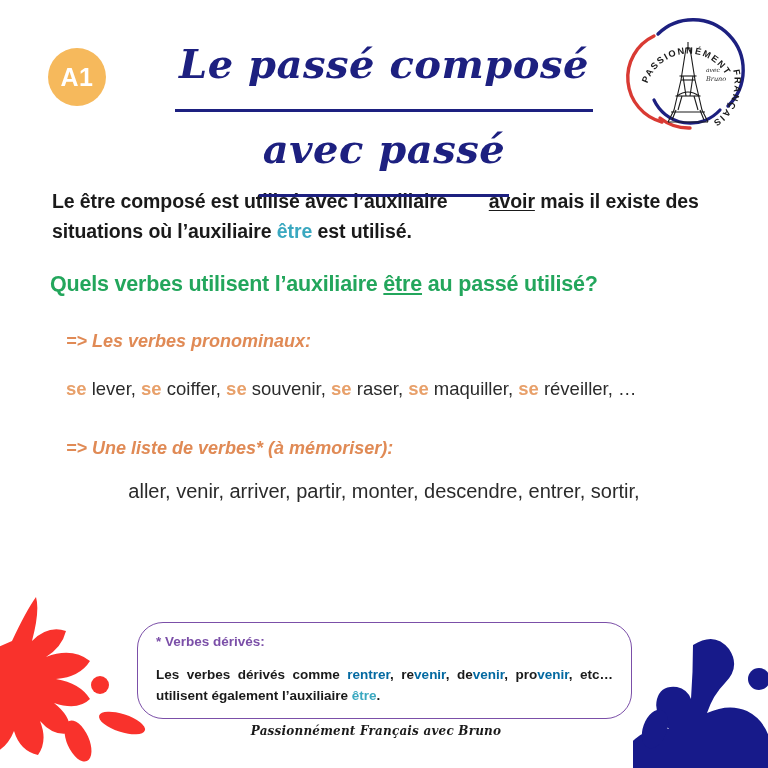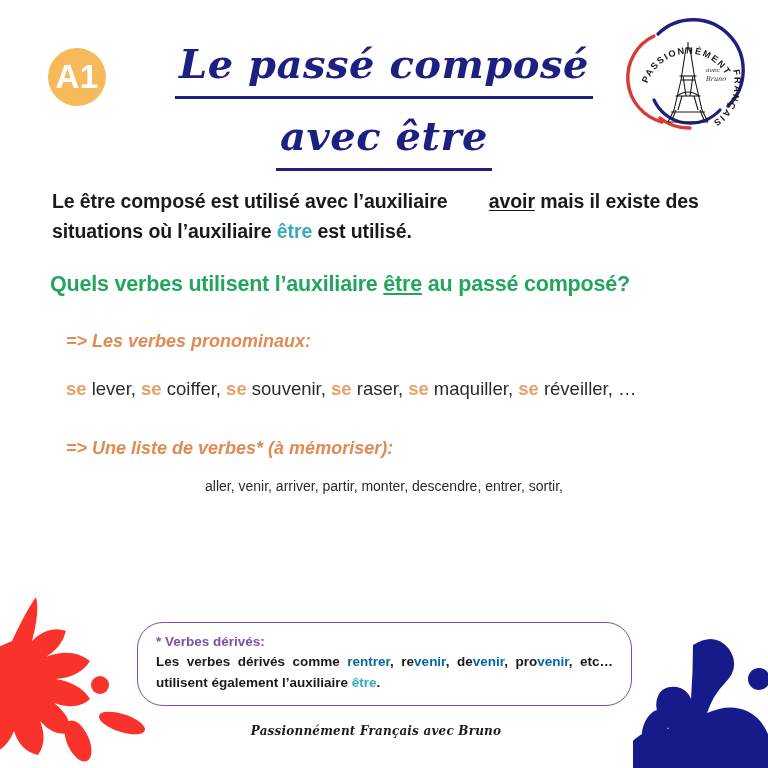--- a/index.html
+++ b/index.html
@@ -44,42 +44,42 @@
     top: 48px;
     width: 58px;
     height: 58px;
     border-radius: 50%;
     background: #f5b košt;
     background: #f6b95c;
     display: flex;
     align-items: center;
     justify-content: center;
     color: #ffffff;
-    font-size: 33px;
+    font-size: 25px;
     font-weight: bold;
     letter-spacing: 0.5px;
   }
   .title-wrap {
     position: absolute;
     left: 150px;
     right: 150px;
     top: 36px;
     text-align: center;
   }
   .title-line {
     font-family: "DejaVu Serif", serif;
     font-style: italic;
     font-weight: bold;
     color: #1d2080;
     font-size: 40px;
     line-height: 1.42;
     letter-spacing: 0.5px;
     display: inline-block;
     border-bottom: 3px solid #1d2080;
-    padding: 0 4px 3px 4px;
+    padding: 0 4px 16px 4px;
   }
   .title-line.second {
     margin-top: 9px;
   }
 
   .logo {
     position: absolute;
     right: 16px;
     top: 14px;
     width: 128px;
@@ -134,21 +134,21 @@
     font-size: 18.5px;
     color: #2b2b2b;
   }
   .se {
     color: #e8a06a;
     font-weight: bold;
   }
 
   .verbs-list {
     margin: 16px 60px 0 60px;
-    font-size: 14px;
+    font-size: 20px;
     color: #2b2b2b;
     text-align: center;
     line-height: 1.62;
   }
 
   
   .callout {
     position: absolute;
     left: 137px;
     top: 622px;
@@ -156,21 +156,21 @@
     box-sizing: border-box;
     border: 1.6px solid #7b4fa8;
     border-radius: 26px;
     padding: 11px 18px 12px 18px;
     background: #ffffff;
   }
   .callout-title {
     color: #7b4fa8;
     font-weight: bold;
     font-size: 13.5px;
-    margin-bottom: 3px;
+    margin-bottom: 16px;
   }
   .callout-body {
     font-size: 13.5px;
     font-weight: bold;
     color: #1a1a1a;
     line-height: 1.52;
     text-align: justify;
   }
   .c-purple {
     color: #0369a1;
@@ -199,21 +199,21 @@
 
 <div class="header">
 
   <div class="level-badge">
     <span>A1</span>
   </div>
 
   <div class="title-wrap">
     <div class="title-line">Le passé composé</div>
     <br>
-    <div class="title-line second">avec être</div>
+    <div class="title-line second">avec passé</div>
   </div>
 
   <div class="logo">
     <svg viewBox="0 0 128 128" width="128" height="128" aria-hidden="true">
       <defs>
         <path id="arcTop" d="M 22 74 A 44 46 0 0 1 106 70" fill="none"></path>
         <path id="arcRight" d="M 108 52 A 44 46 0 0 1 84 110" fill="none"></path>
       </defs>
 
       <path d="M 30 22 A 46 46 0 0 0 38 108" fill="none" stroke="#d93a33" stroke-width="3.4" stroke-linecap="round"></path>
@@ -253,21 +253,21 @@
       <text x="82" y="58" font-family="DejaVu Serif, serif" font-style="italic" font-size="6" fill="#1a1a1a">avec</text>
       <text x="82" y="67" font-family="DejaVu Serif, serif" font-style="italic" font-size="6.5" fill="#1a1a1a">Bruno</text>
     </svg>
   </div>
 </div>
 
 
 <p class="intro"><span>Le être composé est utilisé avec l’auxiliaire </span><span class="u-black">avoir</span><span> mais il existe des situations où l’auxiliaire </span><span class="c-teal">être</span><span> est utilisé.</span></p>
 
 
-<p class="question"><span>Quels verbes utilisent l’auxiliaire </span><span class="u">être</span><span> au passé composé?</span></p>
+<p class="question"><span>Quels verbes utilisent l’auxiliaire </span><span class="u">être</span><span> au passé utilisé?</span></p>
 
 
 <div class="sub-head">=&gt; Les verbes pronominaux:</div>
 <p class="verbs-pronom">
   <span id="pronominal-items"><span class="se">se</span><span> lever</span>, <span class="se">se</span><span> coiffer</span>, <span class="se">se</span><span> souvenir</span>, <span class="se">se</span><span> raser</span>, <span class="se">se</span><span> maquiller</span>, <span class="se">se</span><span> réveiller</span></span><span>, …</span>
 </p>
 
 
 <div class="sub-head second">=&gt; Une liste de verbes* (à mémoriser):</div>
 <p class="verbs-list">

